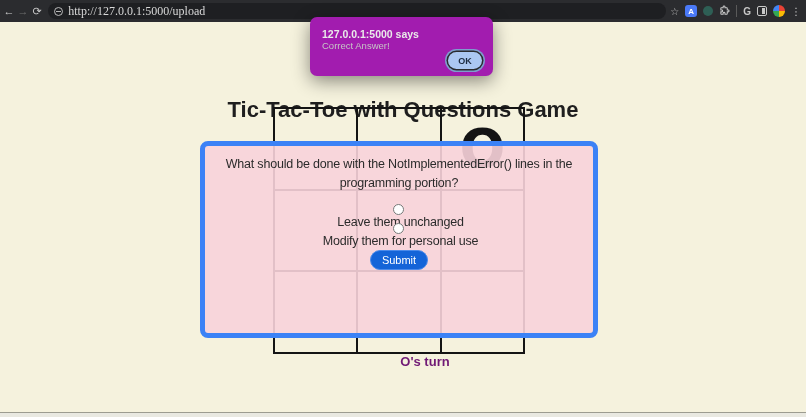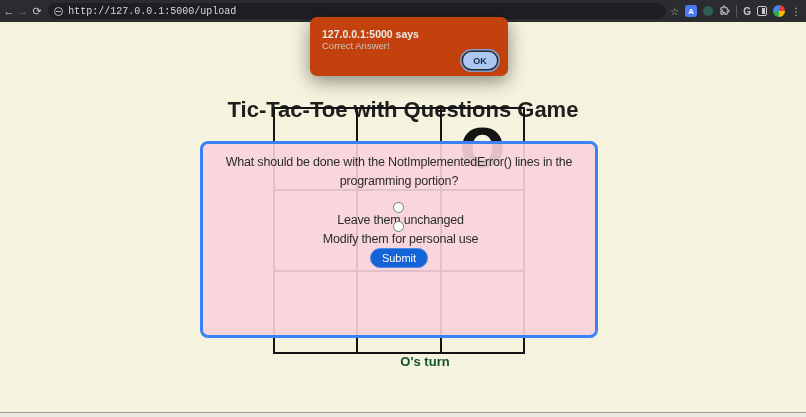--- a/index.html
+++ b/index.html
@@ -23,21 +23,21 @@
   }
   .site-info {
     width: 9px; height: 9px; border: 1px solid #b9b9b9; border-radius: 50%;
     position: relative; margin-right: 5px; flex: 0 0 auto;
   }
   .site-info::after {
     content: ""; position: absolute; left: 1px; right: 1px; top: 3px; height: 1px; background: #b9b9b9;
   }
   .omnibox input {
     background: transparent; border: none; outline: none; color: #d8d8d8;
-    font-size: 10px; font-family: Liberation Mono, monospace; width: 100%;
+    font-size: 12px; font-family: Liberation Serif, serif; width: 100%;
   }
   .chrome-right { display: flex; align-items: center; margin-left: 4px; gap: 6px; }
   .star { color: #bdbdbd; font-size: 10px; }
   .ext-a {
     width: 12px; height: 12px; background: #4a79f7; border-radius: 3px;
     color: #fff; font-size: 8px; font-weight: bold; display: flex; align-items: center; justify-content: center;
   }
   .ext-dot { width: 10px; height: 10px; border-radius: 50%; background: #2e5f55; }
   .puzzle { color: #c9c9c9; }
   .vsep { width: 1px; height: 12px; background: #5a5a5a; }
@@ -64,42 +64,42 @@
     border: 1px solid #141414; z-index: 1;
   }
   .cell {
     border: 1px solid #141414; display: flex; align-items: center; justify-content: center;
     font-size: 54px; font-weight: bold; color: #141414; font-family: "DejaVu Sans", sans-serif;
   }
 
   
   .quiz {
     position: absolute; left: 200px; top: 119px; width: 398px; height: 197px;
-    background: rgba(248, 211, 218, 0.9); border: 3px solid #3b82f6; border-radius: 8px;
+    background: rgba(248, 211, 218, 0.9); border: 5px solid #3b82f6; border-radius: 8px;
     z-index: 2; padding: 9px 8px 0 8px;
   }
   .question { text-align: center; font-size: 12.5px; color: #2b2b2b; letter-spacing: -0.2px; line-height: 1.55; }
   .options { margin-top: 10px; margin-left: 3px; }
   .option { display: flex; align-items: center; height: 19.5px; flex-direction: column; }
   .option input[type="radio"] { width: 11px; height: 11px; accent-color: #1a73e8; margin-right: 5px; }
   .option label { font-size: 12.5px; color: #2b2b2b; letter-spacing: -0.2px; }
   .submit-row { text-align: center; margin-top: 7px; }
   .submit-btn {
     background: #1464d8; color: #ffffff; font-size: 11px; font-family: "Liberation Sans", sans-serif;
     border: 1.5px solid #4c8bea; border-radius: 10px; padding: 3px 11px; cursor: pointer;
   }
   .turn-status {
     position: absolute; top: 332px; left: 0; width: 100%;
-    text-align: center; font-size: 13px; font-weight: bold; color: #14532d; padding-left: 44px;
+    text-align: center; font-size: 13px; font-weight: bold; color: #701a75; padding-left: 44px;
   }
 
   
   .alert {
-    position: absolute; left: 310px; top: 17px; width: 198px; height: 59px;
-    background: #c2410c; border-radius: 7px; z-index: 10;
+    position: absolute; left: 310px; top: 17px; width: 183px; height: 59px;
+    background: #a21caf; border-radius: 7px; z-index: 10;
     box-shadow: 0 5px 18px rgba(0,0,0,0.45);
     padding: 11px 12px 0 12px;
   }
   .alert-title { color: #eaeaea; font-size: 10.5px; font-weight: bold; }
   .alert-msg { color: #c6c6c6; font-size: 9.5px; }
   .ok-btn {
     position: absolute; right: 11px; bottom: 7px; width: 34px; height: 17px;
     background: #abc7f2; color: #1c2a40; font-size: 9px; font-weight: bold;
     border: none; border-radius: 9px; cursor: pointer;
     box-shadow: 0 0 0 1.5px #2a2b2e, 0 0 0 3px #7e9dce;

